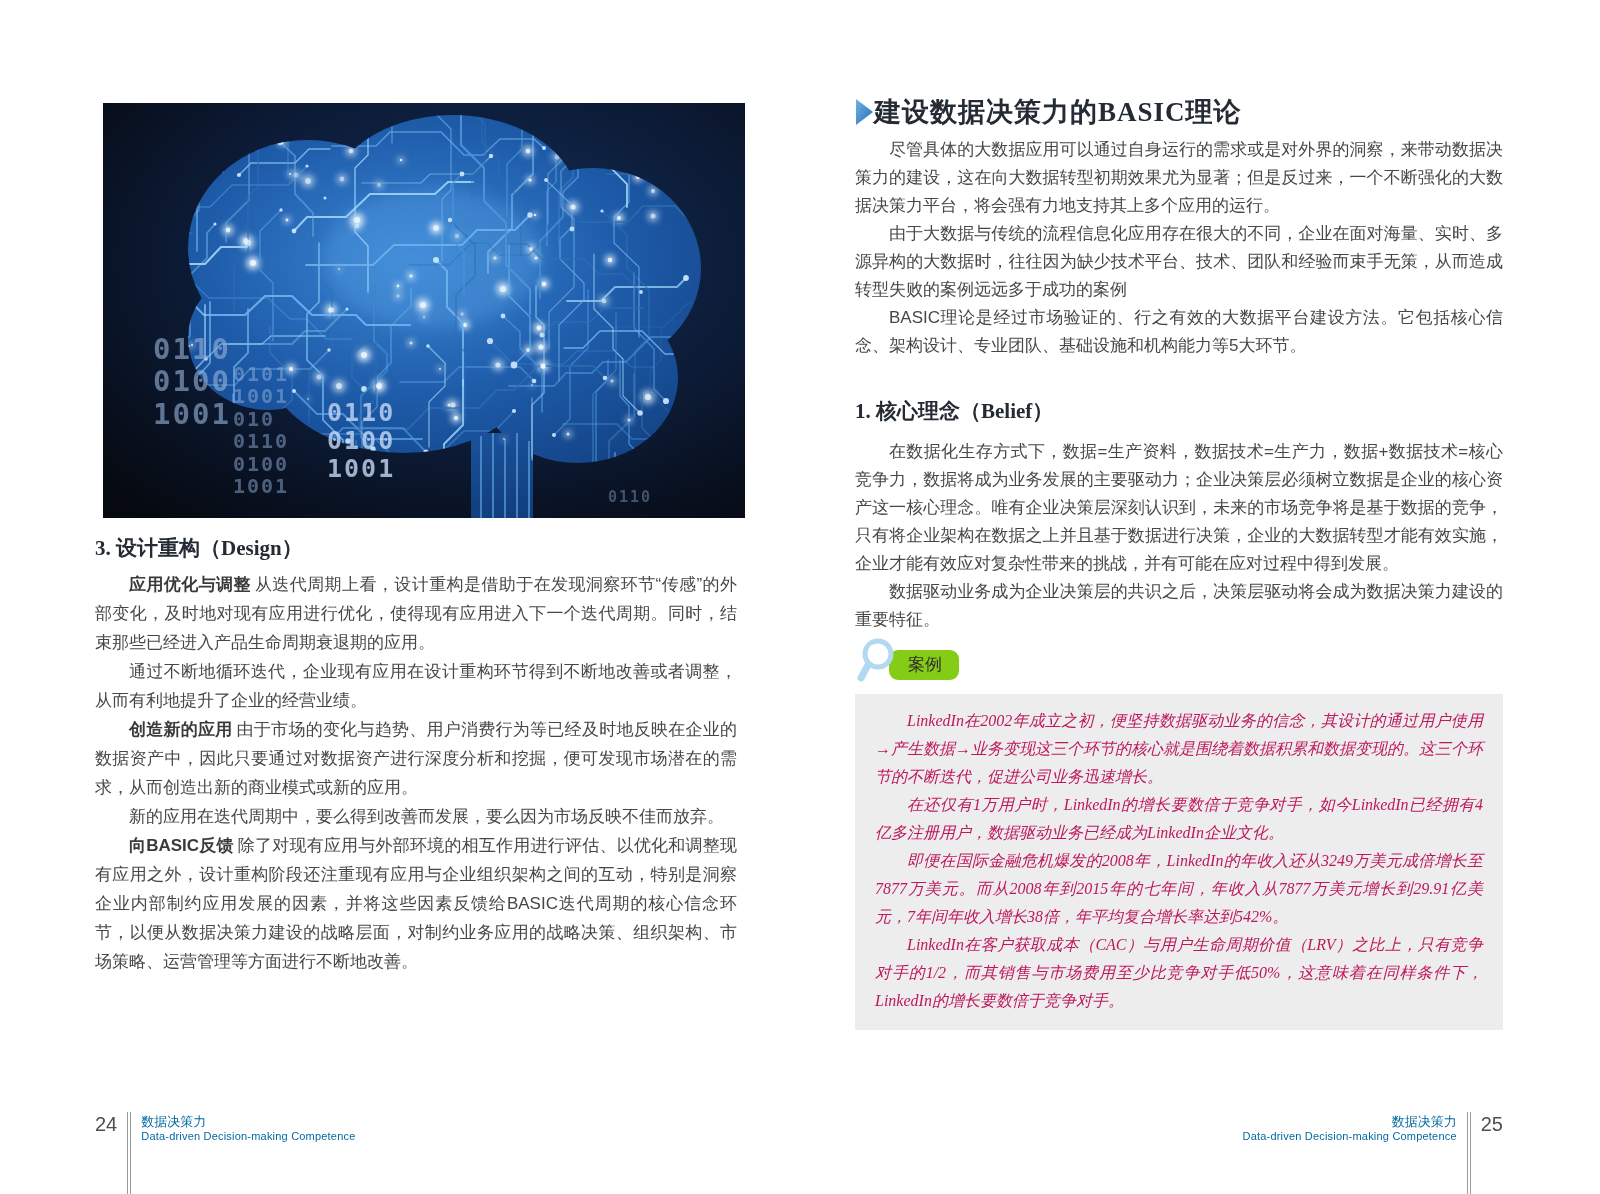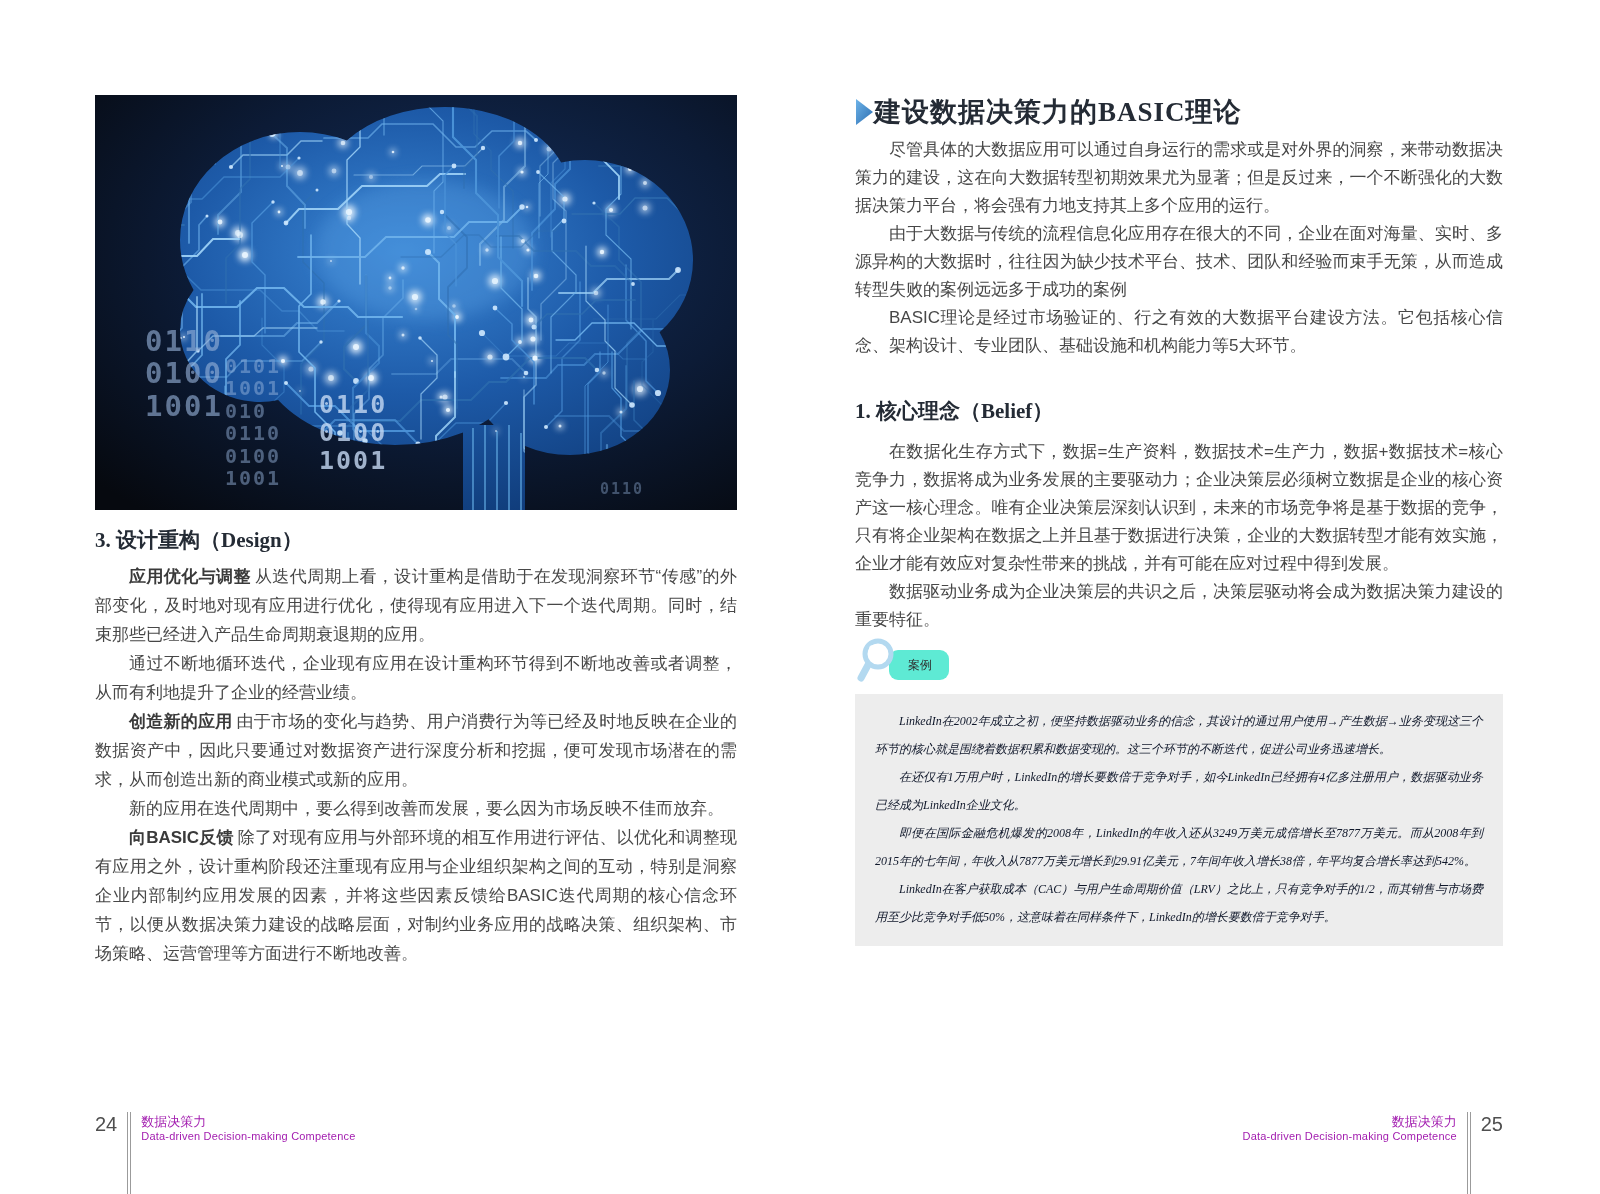--- a/index.html
+++ b/index.html
@@ -6,21 +6,21 @@
   body{
     width:1600px;height:1194px;position:relative;overflow:hidden;
     background:#ffffff;font-family:"Liberation Sans",sans-serif;color:#474747;
   }
   
   .page{position:absolute;top:95px;}
   .page-left{left:95px;width:642px;}
   .page-right{left:855px;top:92px;width:648px;}
 
   
-  .brain-figure{position:relative;width:642px;height:415px;margin:0;background:#070b14;overflow:hidden;}
+  .brain-figure{position:relative;width:642px;height:415px;margin:8px;background:#070b14;overflow:hidden;}
   .brain-figure svg{position:absolute;left:0;top:0;}
   .binaries div{
     position:absolute;font-family:"DejaVu Sans Mono",monospace;font-weight:bold;
     white-space:pre-line;line-height:1.12;letter-spacing:2px;
   }
   .binaries div:nth-of-type(1){left:50px;top:230px;font-size:29px;color:rgba(150,178,216,.62);}
   .binaries div:nth-of-type(2){left:130px;top:260px;font-size:20px;color:rgba(152,182,222,.48);}
   .binaries div:nth-of-type(3){left:224px;top:296px;font-size:25px;color:rgba(198,218,244,.8);}
   .binaries div:nth-of-type(4){left:505px;top:386px;font-size:15px;color:rgba(150,180,220,.4);}
 
@@ -32,39 +32,39 @@
   .page-right h2{font-size:21px;margin:36px 0 12px 0;line-height:30px;}
 
   
   .body-text p{margin:0;font-size:17px;line-height:29px;text-align:justify;text-indent:2em;color:#474747;}
   .page-right .body-text p{line-height:28px;}
   .body-text .lead{font-weight:bold;color:#3a3a3a;margin-right:4px;}
 
   
   .case-badge{position:relative;margin:16px 0 0 34px;width:fit-content;height:34px;}
   .badge-pill{
-    display:inline-block;background:#5eead4;border-radius:9px;
-    padding:6px 17px 6px 19px;font-size:12px;color:#2e2e2e;line-height:18px;
+    display:inline-block;background:#84cc16;border-radius:9px;
+    padding:6px 17px 6px 19px;font-size:17px;color:#2e2e2e;line-height:18px;
   }
   .mag-icon{position:absolute;left:-33px;top:-15px;}
 
   
   .case-box{margin-top:10px;background:#ededed;padding:13px 20px 15px 20px;}
   .case-box p{
     margin:0;font-family:"Liberation Serif",serif;font-style:italic;
-    font-size:12px;line-height:28px;color:#0f172a;text-align:justify;text-indent:2em;
+    font-size:16px;line-height:28px;color:#be185d;text-align:justify;text-indent:2em;
   }
 
   
   .footer{position:absolute;top:1112px;display:flex;align-items:flex-start;}
   .footer-left{left:95px;}
   .footer-right{left:855px;width:648px;justify-content:flex-end;}
   .pagenum{font-size:20px;color:#4f4f4f;line-height:24px;}
   .vrule{width:2px;height:82px;border-left:1px solid #9b9b9b;border-right:1px solid #9b9b9b;margin:0 10px;}
-  .ftitles{color:#a21caf;padding-top:2px;}
+  .ftitles{color:#0369a1;padding-top:2px;}
   .footer-right .ftitles{text-align:right;}
   .ft-cn{font-size:13px;line-height:15px;}
   .ft-en{font-size:11px;line-height:14px;letter-spacing:.2px;}
 </style>
 </head>
 <body>
 
 <section class="page page-left">
 
   <figure class="brain-figure">

